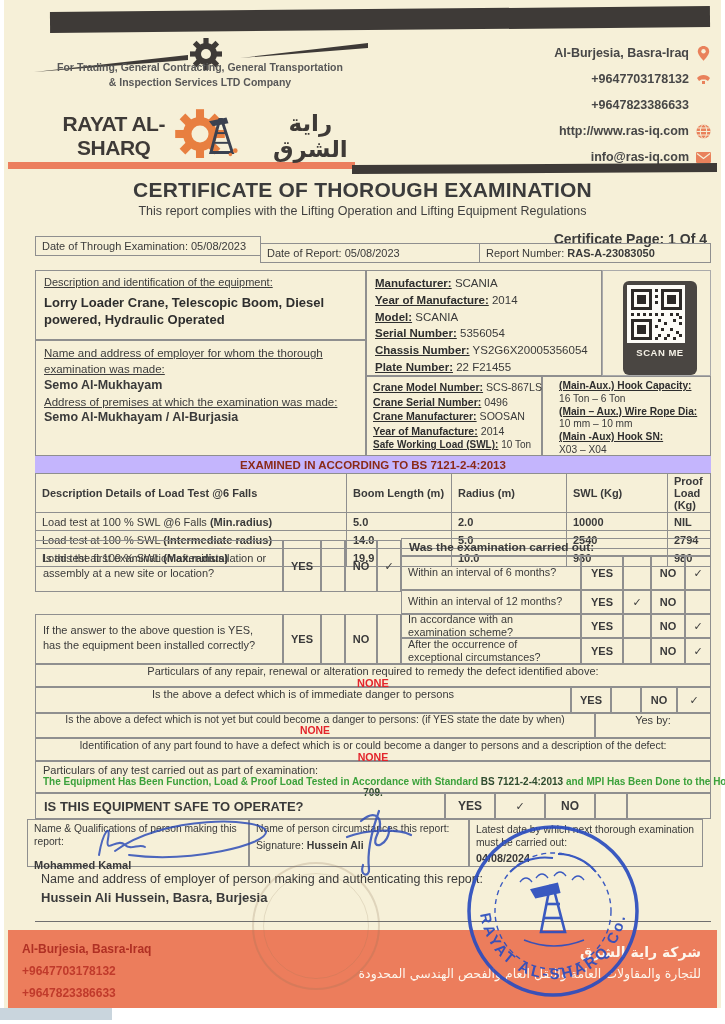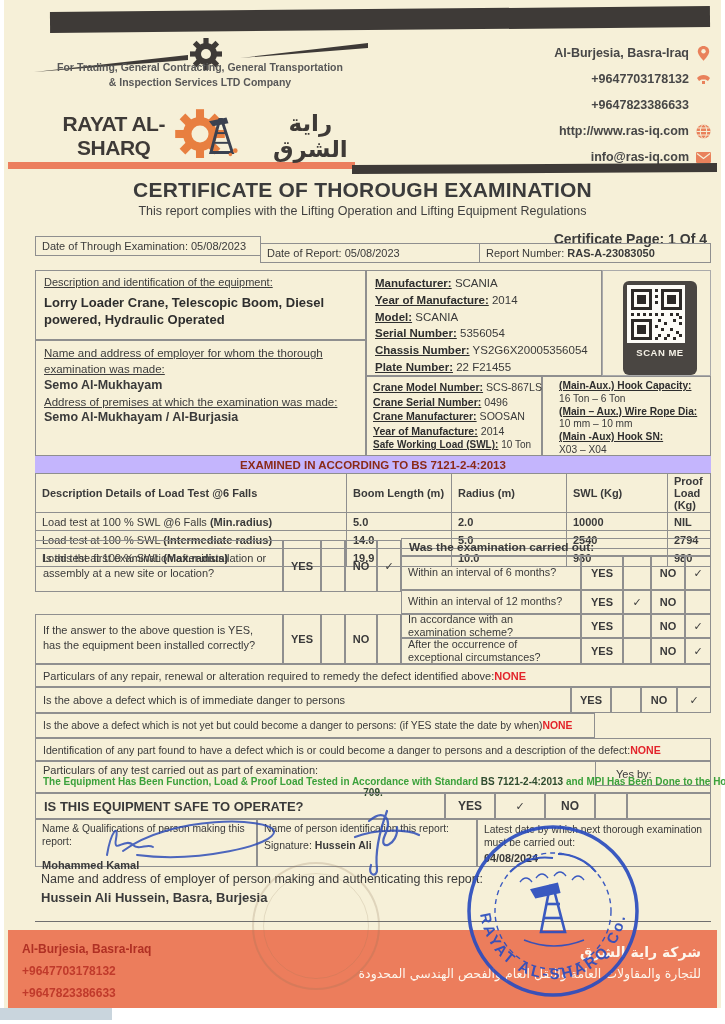--- a/index.html
+++ b/index.html
@@ -44,21 +44,21 @@
   
   table#loadtable{position:absolute;left:35px;top:473px;width:676px;border-collapse:collapse;table-layout:fixed;}
   #loadtable td{border:1px solid #8f8f8f;font-size:11px;padding:1px 6px;height:15px;color:#3a3a3a;}
   #loadtable .hd{font-weight:700;}
   #loadtable .val{font-weight:700;}
   
   .qtext{font-size:11px;line-height:1.35;padding:2px 7px;}
   .yn{justify-content:center;font-weight:700;font-size:11px;}
   .subtext{font-size:10.8px;line-height:1.25;padding:0 6px;}
   
-  .prow{font-size:11px;}
+  .prow{font-size:11px;flex-direction:column;}
   .greenline{color:#3ba13b;font-size:10px;font-weight:600;}
   .greenline b{color:#2e4b2e;}
   
   #footer{left:8px;top:930px;width:709px;height:78px;background:#ec7d5c;}
   #footer .ftext{position:absolute;left:14px;top:8px;font-weight:700;color:#b03024;font-size:12px;line-height:22px;}
   #footer .artext{position:absolute;right:16px;top:14px;text-align:right;color:#fdf6ec;
                   font-family:"DejaVu Sans",sans-serif;direction:rtl;}
   #bstrip{left:0;top:1008px;width:112px;height:12px;background:#c9d5dd;}
   
   #stamp{left:462px;top:820px;width:182px;height:182px;z-index:6;opacity:0.92;}
@@ -355,21 +355,21 @@
     <div class="cell yn chk" style="left:576px;top:0;width:30px;height:26px;"></div>
     <div class="cell yn" style="left:606px;top:0;width:36px;height:26px;">NO</div>
     <div class="cell yn chk" style="left:642px;top:0;width:34px;height:26px;">✓</div>
   </div>
 
   <div class="abs" style="left:35px;top:713px;width:676px;height:25px;">
     <div class="cell prow nowrap" style="left:0;top:0;width:560px;height:25px;padding:0 7px;font-size:10.4px;">
       <span>Is the above a defect which is not yet but could become a danger to persons: (if YES state the date by when) </span>
         <span class="red">NONE</span>
     </div>
-    <div class="cell prow" style="left:560px;top:0;width:116px;height:25px;padding:0 20px;margin-top:48px;">Yes by:</div>
+    <div class="cell prow" style="left:560px;top:0;width:116px;height:25px;padding:0 20px;">Yes by:</div>
   </div>
 
   <div class="cell prow nowrap" style="left:35px;top:738px;width:676px;height:23px;padding:0 7px;font-size:10.6px;">
     <span>Identification of any part found to have a defect which is or could become a danger to persons and a description of the defect: </span>
       <span class="red">NONE</span>
   </div>
 
   <div class="cell" style="left:35px;top:761px;width:676px;height:32px;display:block;padding:2px 7px;">
     <div style="font-size:11px;">Particulars of any test carried out as part of examination:</div>
     <div class="greenline nowrap">
@@ -380,27 +380,27 @@
 
   <div class="abs" style="left:35px;top:793px;width:676px;height:26px;">
     <div class="cell" style="left:0;top:0;width:410px;height:26px;font-weight:700;font-size:13px;padding:0 8px;">IS THIS EQUIPMENT SAFE TO OPERATE?</div>
     <div class="cell yn" style="left:410px;top:0;width:50px;height:26px;font-size:12px;">YES</div>
     <div class="cell yn chk" style="left:460px;top:0;width:50px;height:26px;">✓</div>
     <div class="cell yn" style="left:510px;top:0;width:50px;height:26px;font-size:12px;">NO</div>
     <div class="cell yn chk" style="left:560px;top:0;width:32px;height:26px;"></div>
     <div class="cell" style="left:592px;top:0;width:84px;height:26px;"></div>
   </div>
 
-  <div class="abs" style="left:35px;top:819px;width:676px;height:35px;">
+  <div class="abs" style="left:27px;top:819px;width:676px;height:35px;">
     <div class="cell" style="left:0;top:0;width:222px;height:48px;display:block;padding:3px 6px;">
       <div style="font-size:10.3px;line-height:1.25;">Name &amp; Qualifications of person making this report:</div>
       <div style="font-weight:700;font-size:11px;margin-top:10px;">Mohammed Kamal</div>
     </div>
     <div class="cell" style="left:222px;top:0;width:220px;height:48px;display:block;padding:3px 6px;">
-      <div style="font-size:10.3px;line-height:1.25;">Name of person identification this report:</div>
+      <div style="font-size:10.3px;line-height:1.25;">Name of person circumstances this report:</div>
       <div style="font-size:10.5px;margin-top:3px;">
         <span>Signature:</span> <b>Hussein Ali</b>
       </div>
     </div>
     <div class="cell" style="left:442px;top:0;width:234px;height:48px;display:block;padding:3px 6px;">
       <div style="font-size:10.3px;line-height:1.3;">Latest date by which next thorough examination must be carried out:</div>
       <div style="font-weight:700;font-size:10.8px;margin-top:2px;">04/08/2024</div>
     </div>
 
     <svg class="sig" style="left:58px;top:-4px;" width="190" height="54" viewBox="0 0 190 54">

